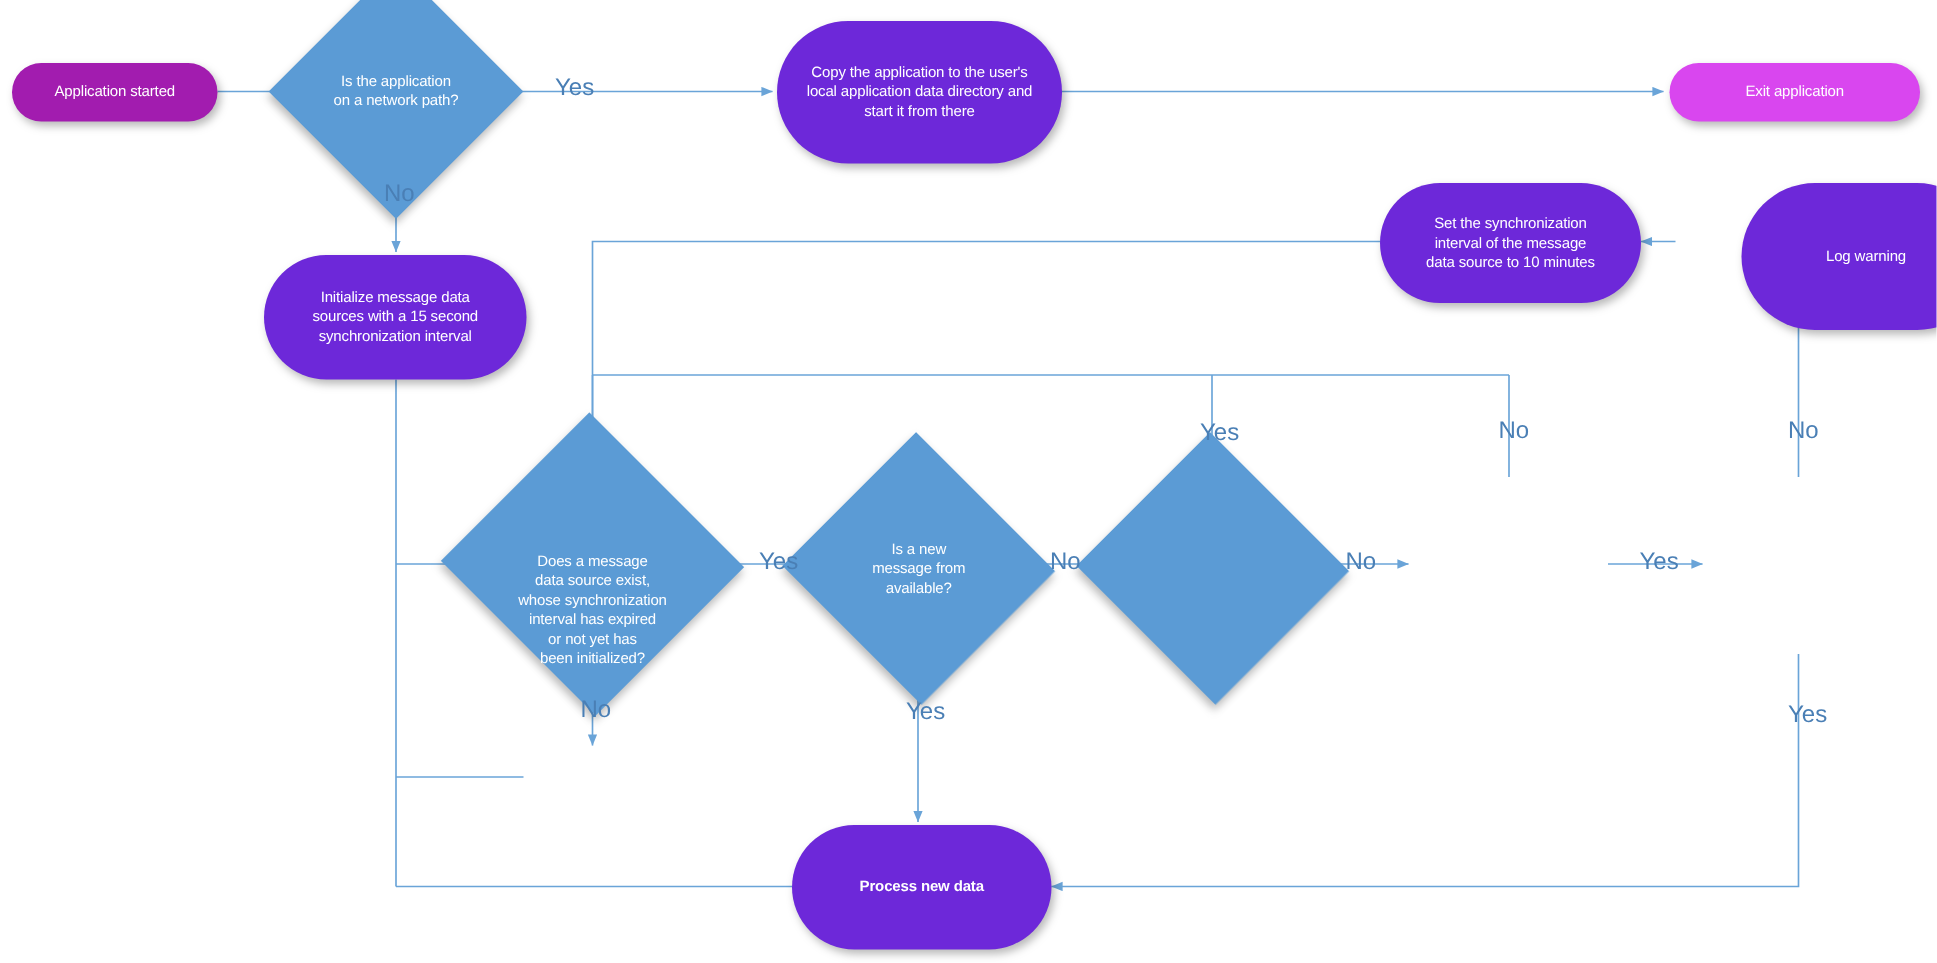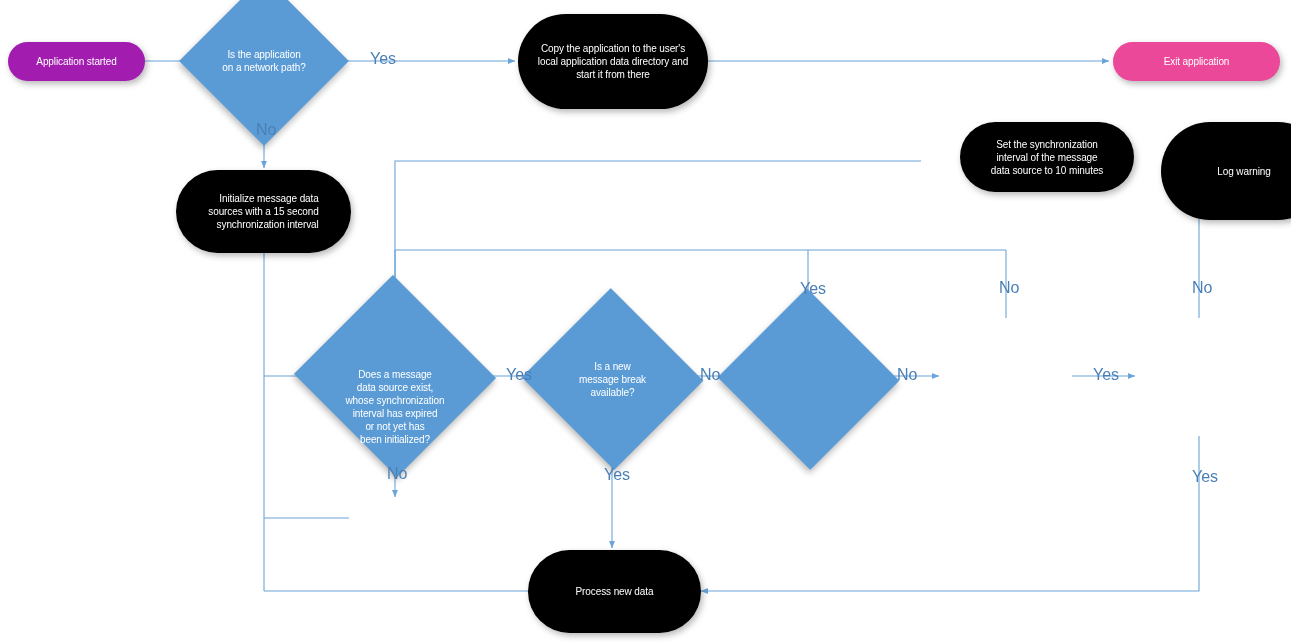--- a/index.html
+++ b/index.html
@@ -6,23 +6,23 @@
   html,body{margin:0;padding:0;background:#ffffff;}
   body{width:1291px;height:642px;position:relative;overflow:hidden;
        font-family:"Liberation Sans",sans-serif;}
   #canvas{position:absolute;left:0;top:0;width:1291px;height:642px;}
   svg#wires{position:absolute;left:0;top:0;width:1291px;height:642px;}
   .node{position:absolute;box-sizing:border-box;display:flex;
         align-items:center;justify-content:center;text-align:center;
         color:#ffffff;font-size:10px;line-height:13px;
         filter:drop-shadow(2px 3px 3px rgba(0,0,0,0.28));
         white-space:pre-line;letter-spacing:-0.1px;}
-  .stadium{background:#000000;border-radius:999px;padding:4px 10px;}
+  .stadium{background:#6d28d9;border-radius:999px;padding:4px 10px;}
   .start{background:#a21caf;}
-  .exit{background:#ec4899;}
+  .exit{background:#d946ef;}
   .diamond{background:transparent;filter:none;}
   .diamond .dshape{position:absolute;left:0;top:0;width:100%;height:100%;
         background:#5b9bd5;transform:rotate(45deg);
         filter:drop-shadow(2px 3px 3px rgba(0,0,0,0.28));}
   .diamond .dtext{position:relative;z-index:2;width:112%;}
   .elabel{position:absolute;color:#4a7fb5;font-size:16px;
           line-height:11px;white-space:nowrap;}
 </style>
 </head>
 <body>
@@ -87,55 +87,55 @@
     <div class="dtext">Is the application
 on a network path?</div>
   </div>
 
   <div class="node stadium" style="left:518px;top:14px;width:190px;height:95px;">Copy the application to the user's
 local application data directory and
 start it from there</div>
 
   <div class="node stadium exit" style="left:1113px;top:42px;width:167px;height:39px;">Exit application</div>
 
-  <div class="node stadium" style="left:176px;top:170px;width:175px;height:83px;text-align:right;">Initialize message data
+  <div class="node stadium" style="left:176px;top:170px;width:175px;height:83px;">Initialize message data
 sources with a 15 second
 synchronization interval</div>
 
-  <div class="node stadium" style="left:960px;top:122px;width:174px;height:70px;">Set the synchronization
+  <div class="node stadium" style="left:920px;top:122px;width:174px;height:80px;">Set the synchronization
 interval of the message
 data source to 10 minutes</div>
 
   <div class="node stadium" style="left:1161px;top:122px;width:166px;height:98px;">Log warning</div>
 
   <div class="node diamond" style="left:322px;top:306px;width:146px;height:140px;align-items:flex-end;">
     <div class="dshape"></div>
     <div class="dtext">Does a message
 data source exist,
 whose synchronization
 interval has expired
 or not yet has
 been initialized?</div>
   </div>
 
   <div class="node diamond" style="left:547px;top:316px;width:131px;height:126px;">
     <div class="dshape"></div>
     <div class="dtext">Is a new
-message  break
+message  from
 available?</div>
   </div>
 
   <div class="node diamond" style="left:743px;top:316px;width:131px;height:126px;">
     <div class="dshape"></div>
   </div>
 
 
 
 
-  <div class="node stadium" style="left:528px;top:550px;width:173px;height:83px;">Process new data</div>
+  <div class="node stadium" style="left:528px;top:550px;width:173px;height:83px;font-weight:bold;">Process new data</div>
 
   <div class="elabel" style="left:370px;top:53px;">Yes</div>
   <div class="elabel" style="left:256px;top:124px;">No</div>
   <div class="elabel" style="left:387px;top:468px;">No</div>
   <div class="elabel" style="left:506px;top:369px;">Yes</div>
   <div class="elabel" style="left:700px;top:369px;">No</div>
   <div class="elabel" style="left:897px;top:369px;">No</div>
   <div class="elabel" style="left:1093px;top:369px;">Yes</div>
   <div class="elabel" style="left:800px;top:283px;">Yes</div>
   <div class="elabel" style="left:999px;top:282px;">No</div>

